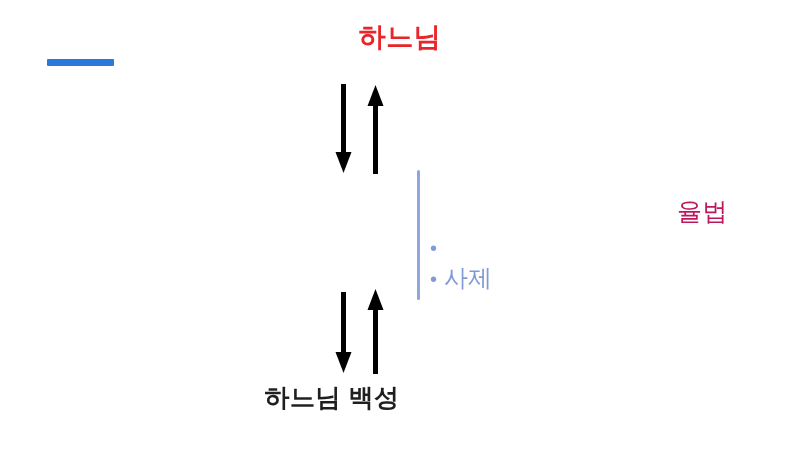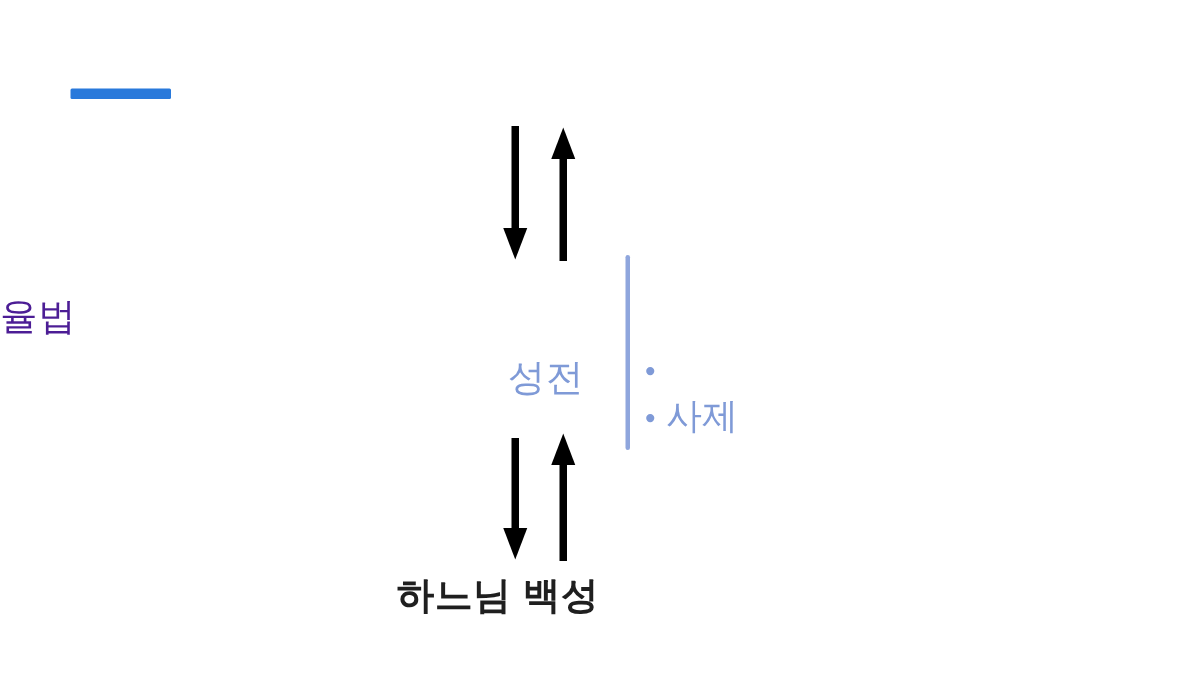--- a/index.html
+++ b/index.html
@@ -45,22 +45,22 @@
     width: 800px;
     text-align: center;
     color: #e8252a;
     font-size: 27px;
   }
 
   #label-law {
     left: 0;
     top: 199px;
     width: 728px;
-    text-align: left;
-    color: #4c1d95;
+    text-align: right;
+    color: #be185d;
     font-size: 25px;
     font-weight: normal;
   }
 
   #label-temple {
     left: 0;
     top: 240px;
     width: 728px;
     text-align: center;
     color: #7f9ad7;
@@ -134,38 +134,38 @@
     white-space: nowrap;
   }
 </style>
 </head>
 <body>
 
 <div id="canvas">
 
   <div id="accent-bar"></div>
 
+  <div class="node-text" id="label-god">하느님</div>
 
   <div class="arrow-group" id="arrows-upper">
     <svg class="arrow-svg" width="55" height="90" viewBox="0 0 55 90">
 
       <g>
         <rect x="8" y="0" width="5" height="74" fill="#000000"></rect>
         <polygon points="2.5,68 18.5,68 10.5,89" fill="#000000"></polygon>
       </g>
 
       <g>
         <rect x="40" y="16" width="5" height="74" fill="#000000"></rect>
         <polygon points="34.5,22 50.5,22 42.5,1" fill="#000000"></polygon>
       </g>
     </svg>
   </div>
 
   <div class="node-text" id="label-law">율법</div>
-  <div class="node-text" id="label-temple">성전</div>
 
   <div id="divider"></div>
 
   <div id="bullet-list">
     <div class="bullet-row">
       <span class="bullet-dot">•</span>
     </div>
     <div class="bullet-row">
       <span class="bullet-dot">•</span>
       <span class="bullet-label">사제</span>

